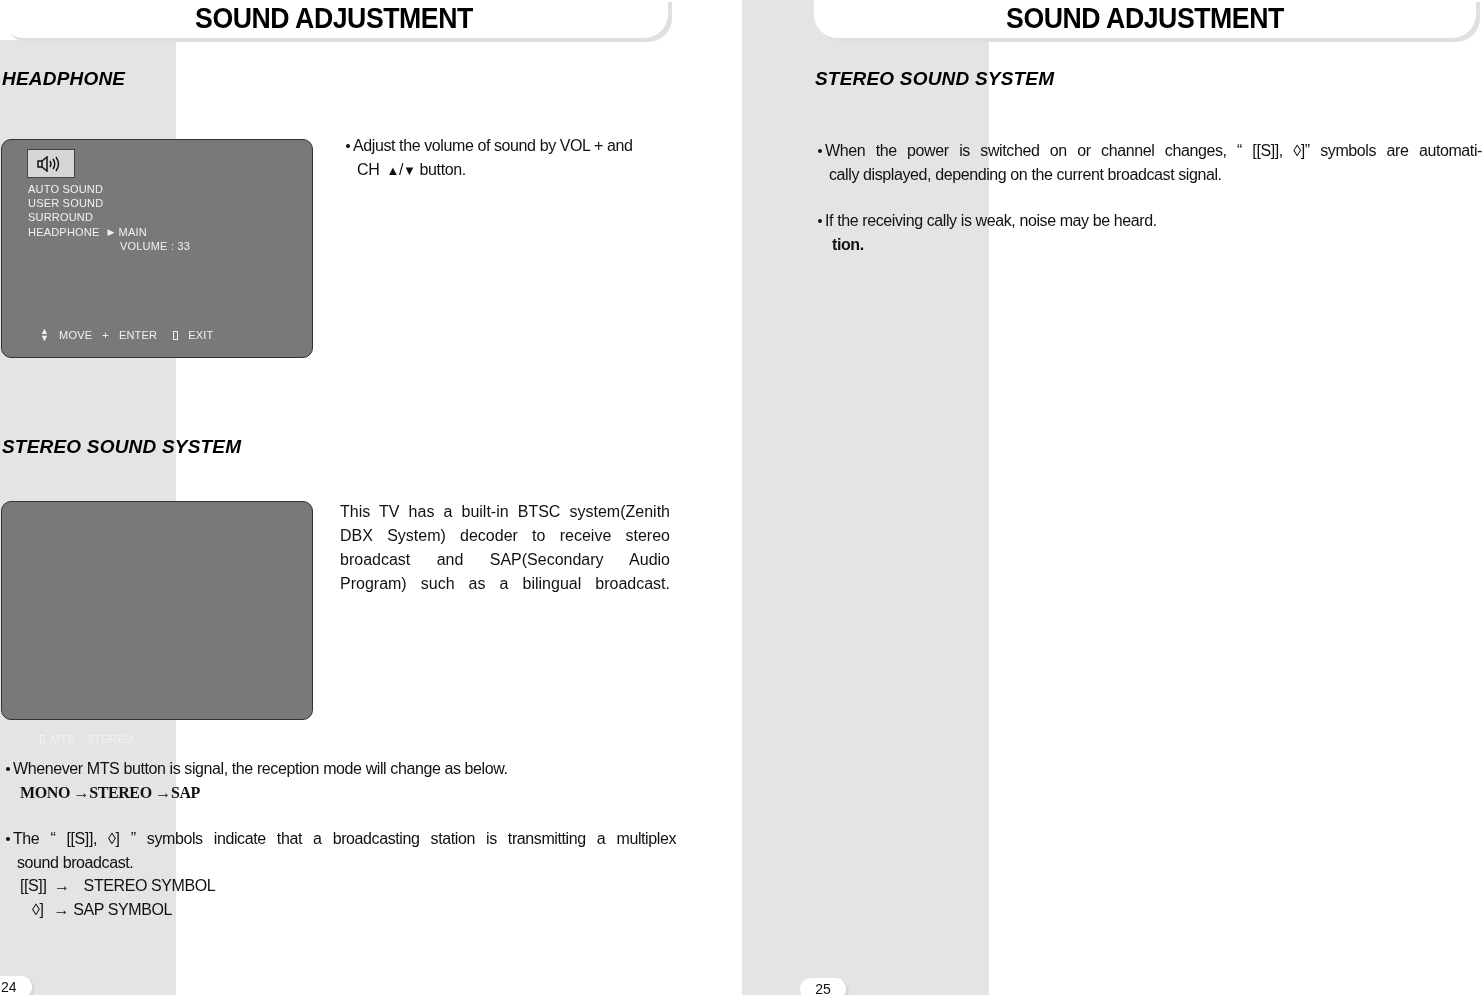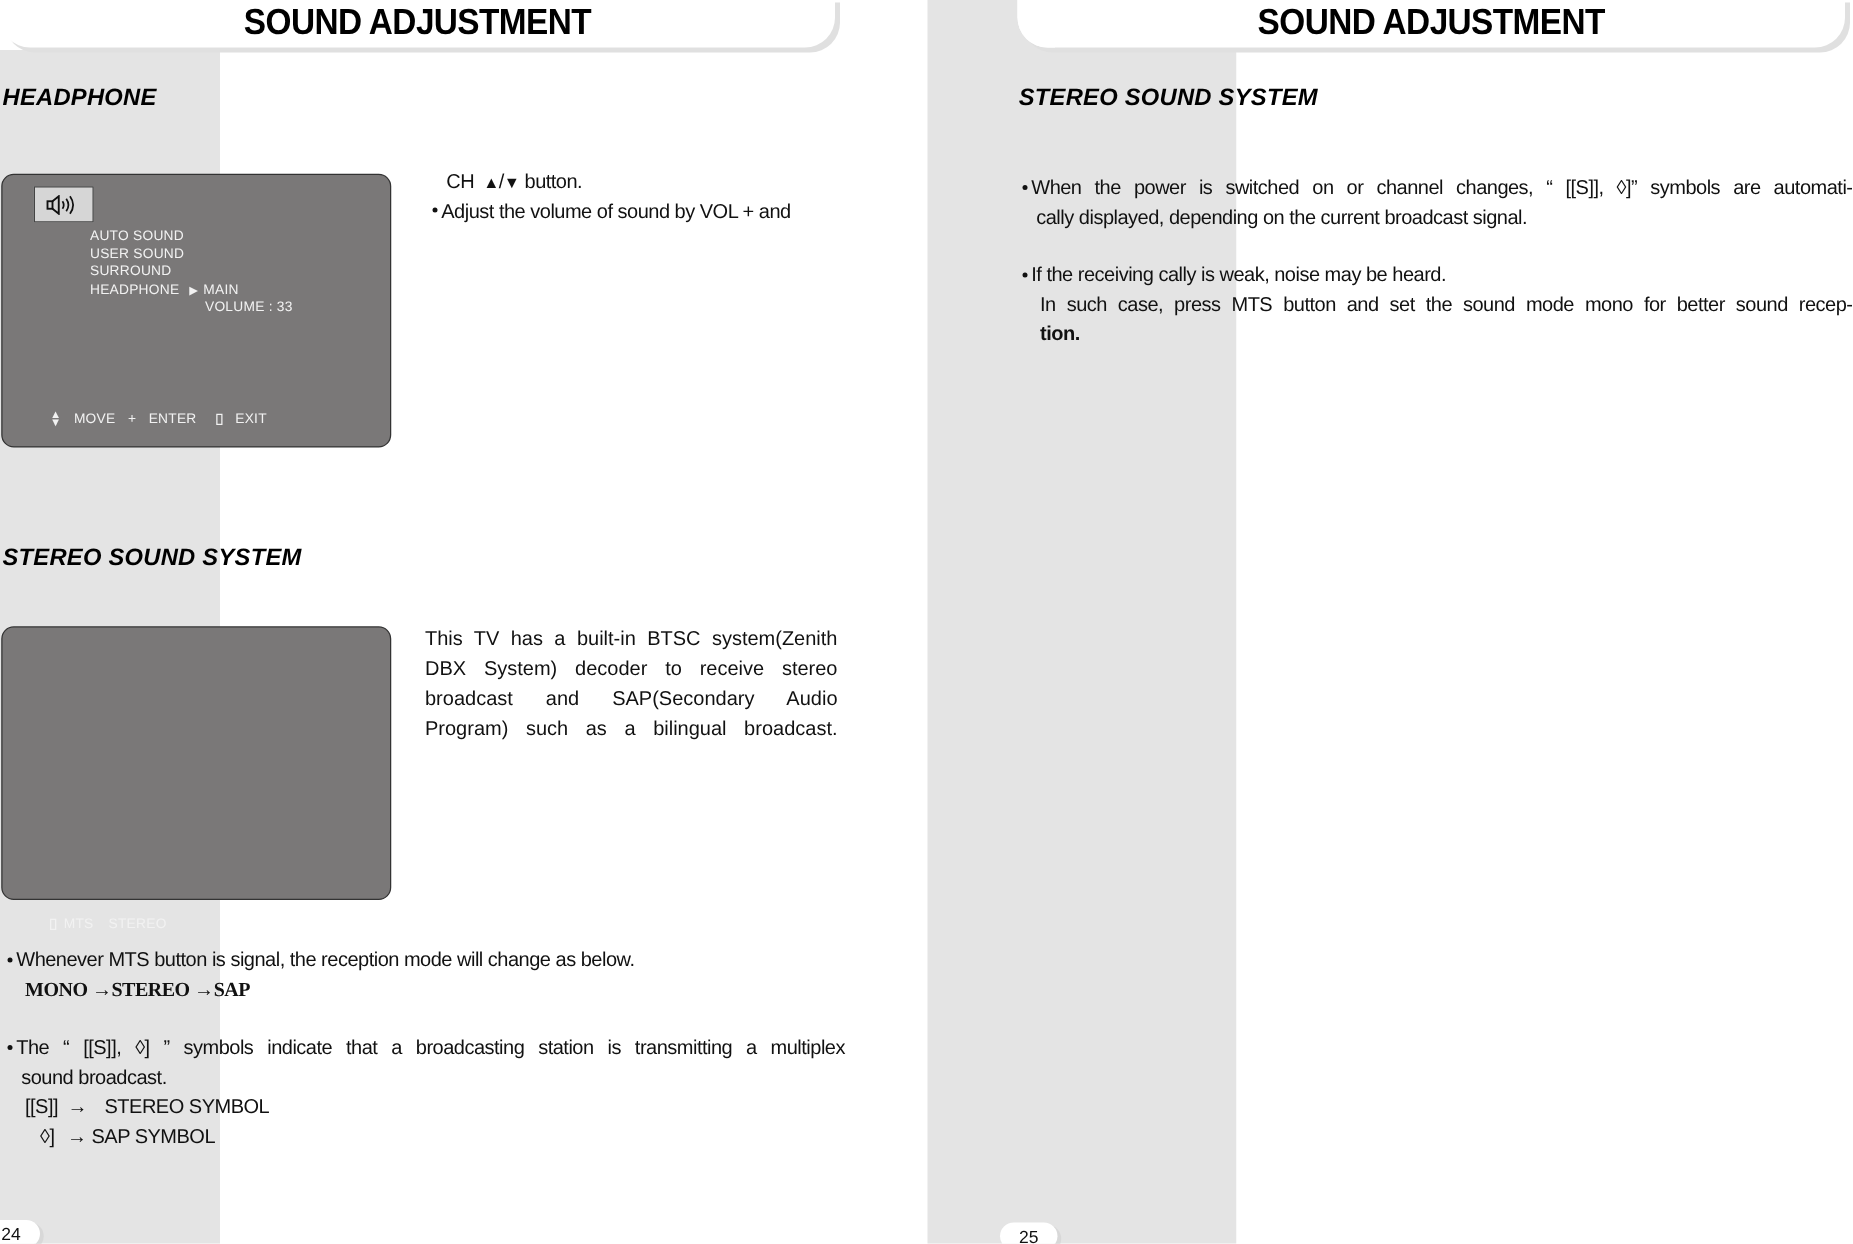--- a/index.html
+++ b/index.html
@@ -18,21 +18,21 @@
     .header-title { position: relative; font-family: "Liberation Sans", sans-serif; font-weight: bold; font-size: 29px; letter-spacing: -0.5px; transform: scaleX(0.92); color: #000; }
 
     .section-title { position: absolute; font-weight: bold; font-style: italic; font-size: 19px; color: #000; letter-spacing: 0.2px; }
 
     .tv-screen { position: absolute; background: #7a7878; border: 1.5px solid #333; border-radius: 10px; }
     .tv1 { left: 1px; top: 139px; width: 312px; height: 219px; }
     .tv2 { left: 1px; top: 501px; width: 312px; height: 219px; }
     .osd { position: absolute; color: #f2f2f2; font-size: 11px; line-height: 14.2px; letter-spacing: 0.2px; }
     .speaker-box { position: absolute; left: 27px; top: 149px; width: 48px; height: 29px; background: #d6d6d6; border: 1px solid #444; display: flex; align-items: center; justify-content: center; }
     .osd-menu { left: 28px; top: 182px; }
-    .osd-row { display: flex; white-space: nowrap; margin-left: 44px; }
+    .osd-row { display: flex; white-space: nowrap; }
     .osd-arrow { display: inline-block; margin-left: 8px; margin-right: 4px; font-size: 9px; }
     .osd-volume { padding-left: 92px; }
     .osd-footer { left: 40px; top: 328px; display: flex; gap: 10px; align-items: center; }
     .osd-footer2 { left: 40px; top: 696px; display: flex; gap: 12px; align-items: center; margin-top: 36px; }
     .exit-glyph { display: inline-block; width: 5px; height: 9px; border: 1.5px solid #f2f2f2; }
     .updown { font-size: 9px; line-height: 7px; display: inline-flex; flex-direction: column; }
 
     .body-text { position: absolute; font-size: 16px; line-height: 23.5px; color: #111; transform-origin: left top; }
     .bullet { display: inline-block; width: 4px; height: 4px; background: #111; border-radius: 50%; margin-right: 3px; vertical-align: middle; position: relative; top: -1px; }
     .justify { text-align: justify; text-align-last: justify; }
@@ -83,26 +83,26 @@
       <span>▼</span>
     </span>
   <span>MOVE</span>
   <span>+</span>
   <span>ENTER</span>
   <span class="exit-glyph" style="margin-left:6px;"></span>
   <span>EXIT</span>
 </div>
 
 <div class="body-text narrow" style="left:346px; top:134px; width:330px;">
+  <div><span class="bullet"></span><span>Adjust the volume of sound by VOL + and</span></div>
   <div style="padding-left:11px;">
     <span>CH</span>
     <span class="tri">&nbsp;▲</span><span>/</span><span class="tri">▼</span>
     <span>button.</span>
   </div>
-  <div><span class="bullet"></span><span>Adjust the volume of sound by VOL + and</span></div>
 </div>
 
 <div class="section-title" style="left:2px; top:436px;">STEREO SOUND SYSTEM</div>
 
 <div class="tv-screen tv2"></div>
 <div class="osd osd-footer2">
   <span class="exit-glyph"></span>
   <span style="margin-left:-6px;">MTS</span>
   <span>STEREO</span>
 </div>
@@ -142,17 +142,16 @@
   <span class="header-title">SOUND ADJUSTMENT</span>
 </div>
 
 <div class="section-title" style="left:815px; top:68px;">STEREO SOUND SYSTEM</div>
 
 <div class="body-text narrow" style="left:818px; top:139px; width:664px;">
   <div class="justify"><span class="bullet"></span><span>When the power is switched on or channel changes, “ [[S]],  ◊]” symbols are automati-</span></div>
   <div style="padding-left:11px;">cally displayed, depending on the current broadcast signal.</div>
   <div style="height:23px;"></div>
   <div><span class="bullet"></span><span>If the receiving cally is weak, noise may be heard.</span></div>
-  <div class="justify" style="padding-left:14px;">In such case, press MTS button and set the sound mode mono for better sound recep-</div>
   <div style="padding-left:14px;font-weight:bold;">tion.</div>
 </div>
 
 <div class="page-num page-right">25</div>
 
 </body></html>

